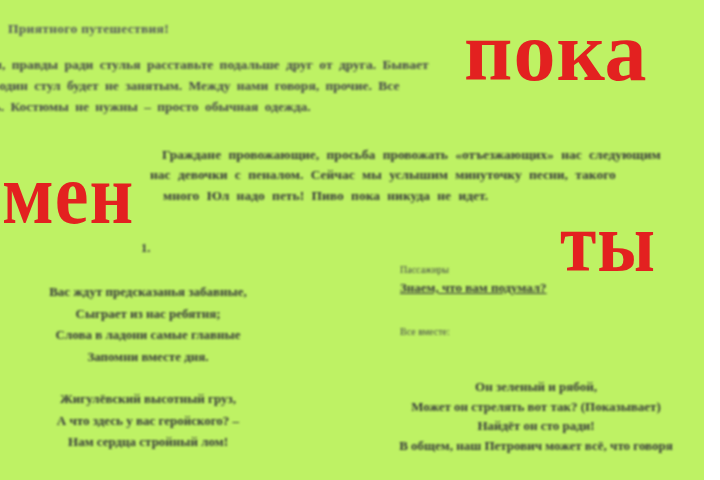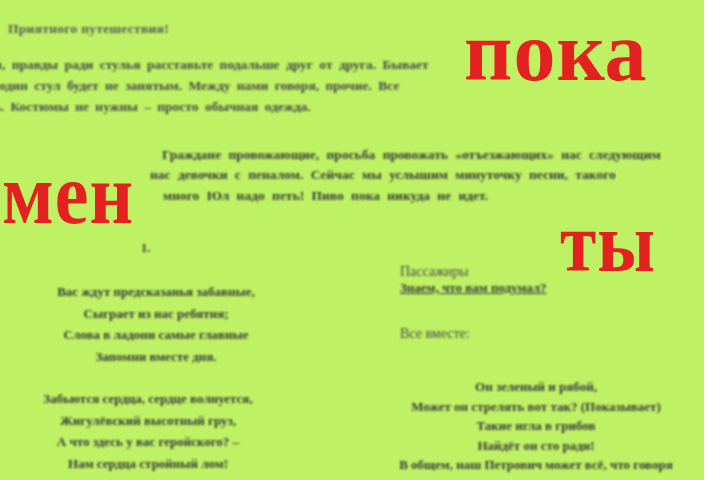--- a/index.html
+++ b/index.html
@@ -10,21 +10,21 @@
   .line{position:absolute;white-space:nowrap;}
   .blurtxt{filter:blur(0.8px);color:#3a3c42;}
   .title{font-size:13.5px;font-weight:bold;color:#53565e;letter-spacing:0.3px;}
   .p1{font-size:13.5px;font-weight:600;color:#43454b;word-spacing:3px;}
   .p2{font-size:13.5px;font-weight:bold;color:#34363b;word-spacing:4px;}
   .secnum{font-size:12.5px;font-weight:bold;color:#3a3c42;}
   .poem{position:absolute;text-align:center;filter:blur(0.8px);}
   .poem div{font-size:13px;font-weight:bold;color:#34363b;}
   .leftpoem div{line-height:21.5px;}
   .rightpoem div{line-height:19.5px;}
-  .rlabel{font-size:14px;color:#45474d;}
+  .rlabel{font-size:10px;color:#45474d;}
   .rbold{font-size:13px;font-weight:bold;color:#34363b;text-decoration:underline;}
   .wm{
     position:absolute;font-weight:bold;line-height:1;
     font-family:"Liberation Serif","DejaVu Serif",serif;
     filter:blur(0.4px);letter-spacing:1px;
   }
   .wm1{left:464px;top:10px;font-size:84px;}
   .wm2{left:2px;top:150px;font-size:76px;transform:scaleY(1.14);transform-origin:top left;}
   .wm3{left:560px;top:200px;font-size:74px;transform:scaleY(1.14);transform-origin:top left;}
 </style>
@@ -42,39 +42,37 @@
   <div class="line p2 blurtxt" style="left:150px;top:147px;margin-left:12px;">Граждане провожающие, просьба провожать «отъезжающих» нас следующим</div>
   <div class="line p2 blurtxt" style="left:150px;top:167px;">нас девочки с пеналом. Сейчас мы услышим минуточку песни, такого</div>
   <div class="line p2 blurtxt" style="left:150px;top:188px;margin-left:13px;">много Юл надо петь! Пиво пока никуда не идет.</div>
 
   <div class="wm wm1" style="color: rgb(227, 33, 32);">пока</div>
   <div class="wm wm2" style="color: rgb(227, 33, 32);">мен</div>
   <div class="wm wm3" style="color: rgb(227, 33, 32);">ты</div>
 
   <div class="line secnum blurtxt" style="left:141px;top:241px;">1.</div>
 
-  <div class="poem leftpoem" style="left:0px;top:281px;width:296px;margin-left:8px;">
+  <div class="poem leftpoem" style="left:0px;top:281px;width:296px;">
     <div>Вас ждут предсказанья забавные,</div>
     <div>Сыграет из нас ребятня;</div>
     <div>Слова в ладони самые главные</div>
     <div>Запомни вместе дня.</div>
   </div>
 
   <div class="poem leftpoem" style="left:0px;top:388px;width:296px;">
-    <div>Забьются сердца, сердце волнуется,</div>
     <div>Жигулёвский высотный груз,</div>
     <div>А что здесь у вас геройского? –</div>
     <div>Нам сердца стройный лом!</div>
   </div>
 
   <div class="line rlabel blurtxt" style="left:400px;top:264px;">Пассажиры</div>
   <div class="line rbold blurtxt" style="left:400px;top:280px;">Знаем, что вам подумал?</div>
   <div class="line rlabel blurtxt" style="left:400px;top:326px;">Все вместе:</div>
 
   <div class="poem rightpoem" style="left:352px;top:377px;width:368px;text-align:center;">
     <div>Он зеленый и рябой,</div>
     <div>Может он стрелять вот так? (Показывает)</div>
-    <div>Такие игла в грибов</div>
     <div>Найдёт он сто ради!</div>
     <div>В общем, наш Петрович может всё, что говоря</div>
   </div>
 
 </div>
 
 </body></html>

